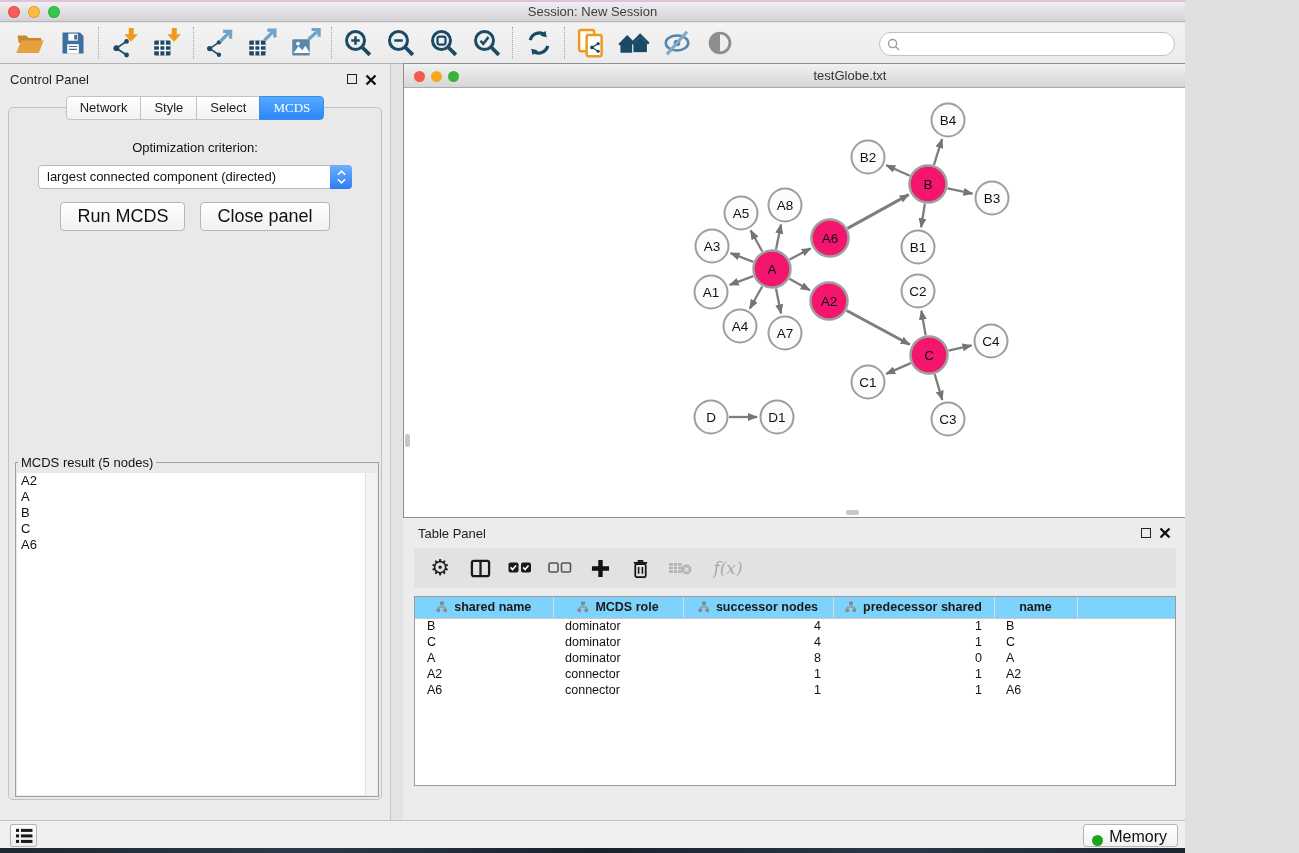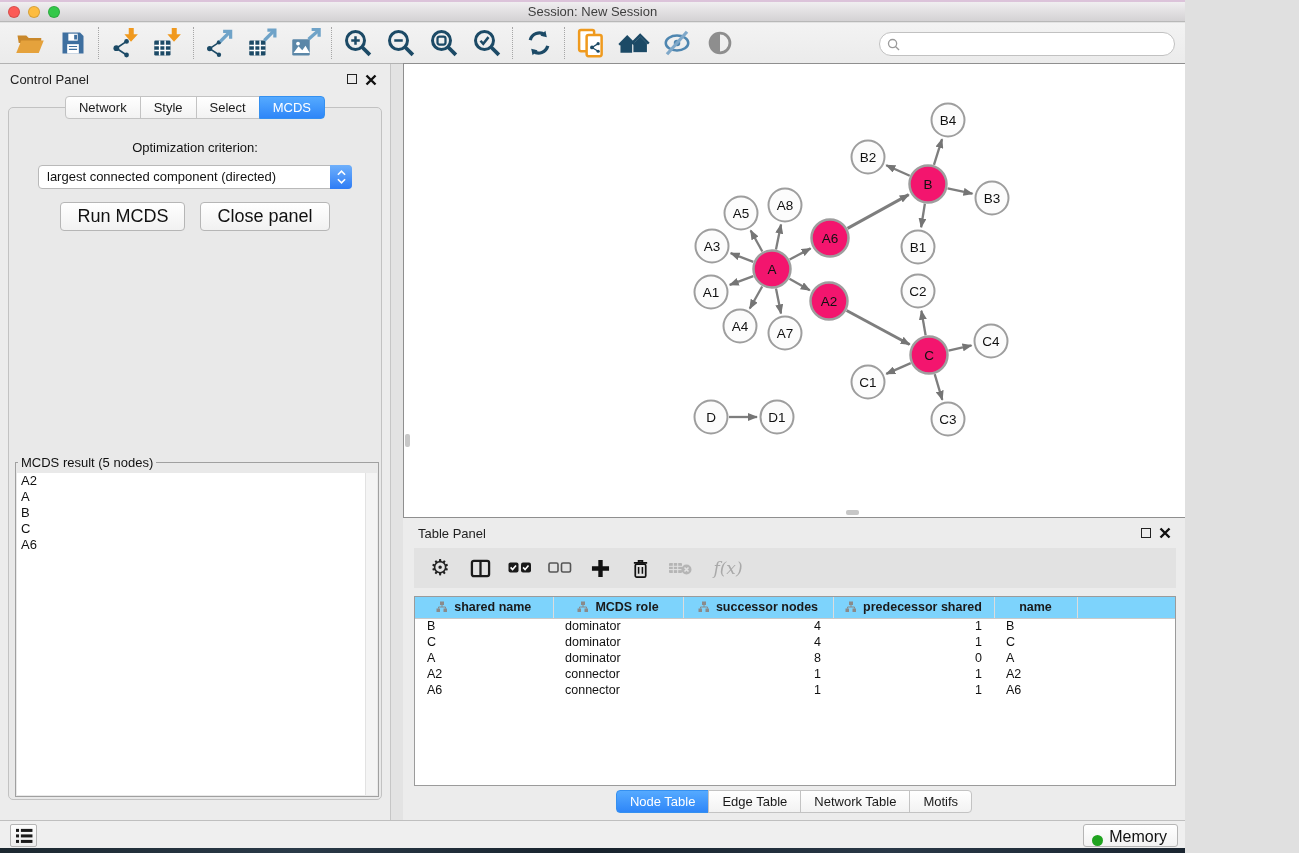--- a/index.html
+++ b/index.html
@@ -29,21 +29,21 @@
   .control-panel { position:absolute; left:0; top:64px; width:391px; bottom:33px; background:#ececec; border-right:1px solid #c6c6c6; }
   .cp-title { position:absolute; left:10px; top:8px; font-size:13px; color:#222; }
   .panel-float { position:absolute; width:10px; height:10px; border:1.6px solid #222; background:transparent; }
   .panel-close { position:absolute; width:12px; height:12px; }
   .panel-close svg { display:block; }
   .cp-tabs { position:absolute; left:0; right:0; top:32px; display:flex; justify-content:center; z-index:3; }
   .cp-tab, .tp-tab { font-size:13px; padding:3px 13px; background:linear-gradient(#ffffff,#f2f2f2);
     border:1px solid #c3c3c3; color:#1a1a1a; margin-left:-1px; cursor:default; }
   .cp-tab:first-child, .tp-tab:first-child { border-radius:4px 0 0 4px; margin-left:0; }
   .cp-tab:last-child, .tp-tab:last-child { border-radius:0 4px 4px 0; }
-  .cp-tab.active, .tp-tab.active { background:linear-gradient(#55aaff,#2e86f8); border-color:#3590f0; color:#fff; }
+  .cp-tab.active, .tp-tab.active { background:linear-gradient(#55aaff,#2e86f8); border-color:#3590f0; color:#fff;font-family:Liberation Serif, serif; }
   .cp-panel { position:absolute; left:8px; right:8px; top:43px; bottom:20px;
     background:#e9e9e9; border:1px solid #c2c2c2; border-radius:5px; }
   .crit-label { margin-top:32px; text-align:center; font-size:13px; color:#111; }
   .dropdown { position:relative; margin:10px auto 0; width:314px; height:24px; background:#fff;
     border:1px solid #b9b9b9; border-radius:4px; font-size:13px; color:#111; line-height:22px; padding-left:8px; }
   .dd-stepper { position:absolute; right:-1px; top:-1px; width:22px; height:24px; border-radius:0 4px 4px 0;
     background:linear-gradient(#6fb0fb,#2d7cf6); display:flex; flex-direction:column; align-items:center; justify-content:center; gap:2px; }
   .btn-row { margin-top:13px; display:flex; justify-content:center; gap:15px; }
   .pbtn { font-size:18px; padding:3px 16px; background:linear-gradient(#ffffff,#f1f1f1);
     border:1px solid #b6b6b6; border-radius:4px; color:#111; }
@@ -304,20 +304,28 @@
               <div class="mcds-item">C</div>
               <div class="mcds-item">A6</div>
             </div>
           <div class="mcds-scrolltrack"></div>
         </div>
       </fieldset>
     </div>
   </div>
 
   <div class="netwin">
+    <div class="nw-titlebar">
+      <div class="nw-lights">
+        <span class="nl red"></span>
+        <span class="nl yel"></span>
+        <span class="nl grn"></span>
+      </div>
+      <div class="nw-title">testGlobe.txt</div>
+    </div>
     <svg id="graph-svg" width="892" height="428" viewBox="0 0 892 428">
       <defs>
         <marker id="arrowhead" viewBox="0 0 10 8" refX="9" refY="4" markerWidth="10" markerHeight="8" orient="auto" markerUnits="userSpaceOnUse">
           <path d="M0 0L10 4L0 8Z" fill="#757575"></path>
         </marker>
       </defs>
       <g id="graph-edges">
           <line x1="358.3136823396639" y1="163.50213583939285" x2="346.6863176603361" y2="142.49786416060715" stroke="#7E7E7E" stroke-width="2.3" marker-end="url(#arrowhead)"></line>
           <line x1="371.9811984858021" y1="161.40025360835892" x2="377.0188015141979" y2="136.59974639164108" stroke="#7E7E7E" stroke-width="2.3" marker-end="url(#arrowhead)"></line>
           <line x1="349.325077653959" y1="173.84127976735095" x2="326.674922346041" y2="165.15872023264905" stroke="#7E7E7E" stroke-width="2.3" marker-end="url(#arrowhead)"></line>
@@ -597,26 +605,20 @@
               <td style="text-align: left;">A6</td>
               <td style="text-align: left;">connector</td>
               <td style="text-align: right;">1</td>
               <td style="text-align: right;">1</td>
               <td style="text-align: left;">A6</td>
               <td></td>
             </tr>
           </tbody>
       </table>
     </div>
-    <div class="tp-tabs">
-        <div class="tp-tab active">Node Table</div>
-        <div class="tp-tab">Edge Table</div>
-        <div class="tp-tab">Network Table</div>
-        <div class="tp-tab">Motifs</div>
-      </div>
   </div>
 
   <div class="statusbar">
     <button class="sb-listbtn">
       <svg width="18" height="16" viewBox="0 0 20 18">
         <g fill="#1a1a1a">
             <rect x="1" y="1" width="3.4" height="3.4"></rect>
             <rect x="6.5" y="1" width="13" height="3.4"></rect>
         <rect x="1" y="7.2" width="3.4" height="3.4"></rect>
             <rect x="6.5" y="7.2" width="13" height="3.4"></rect>

